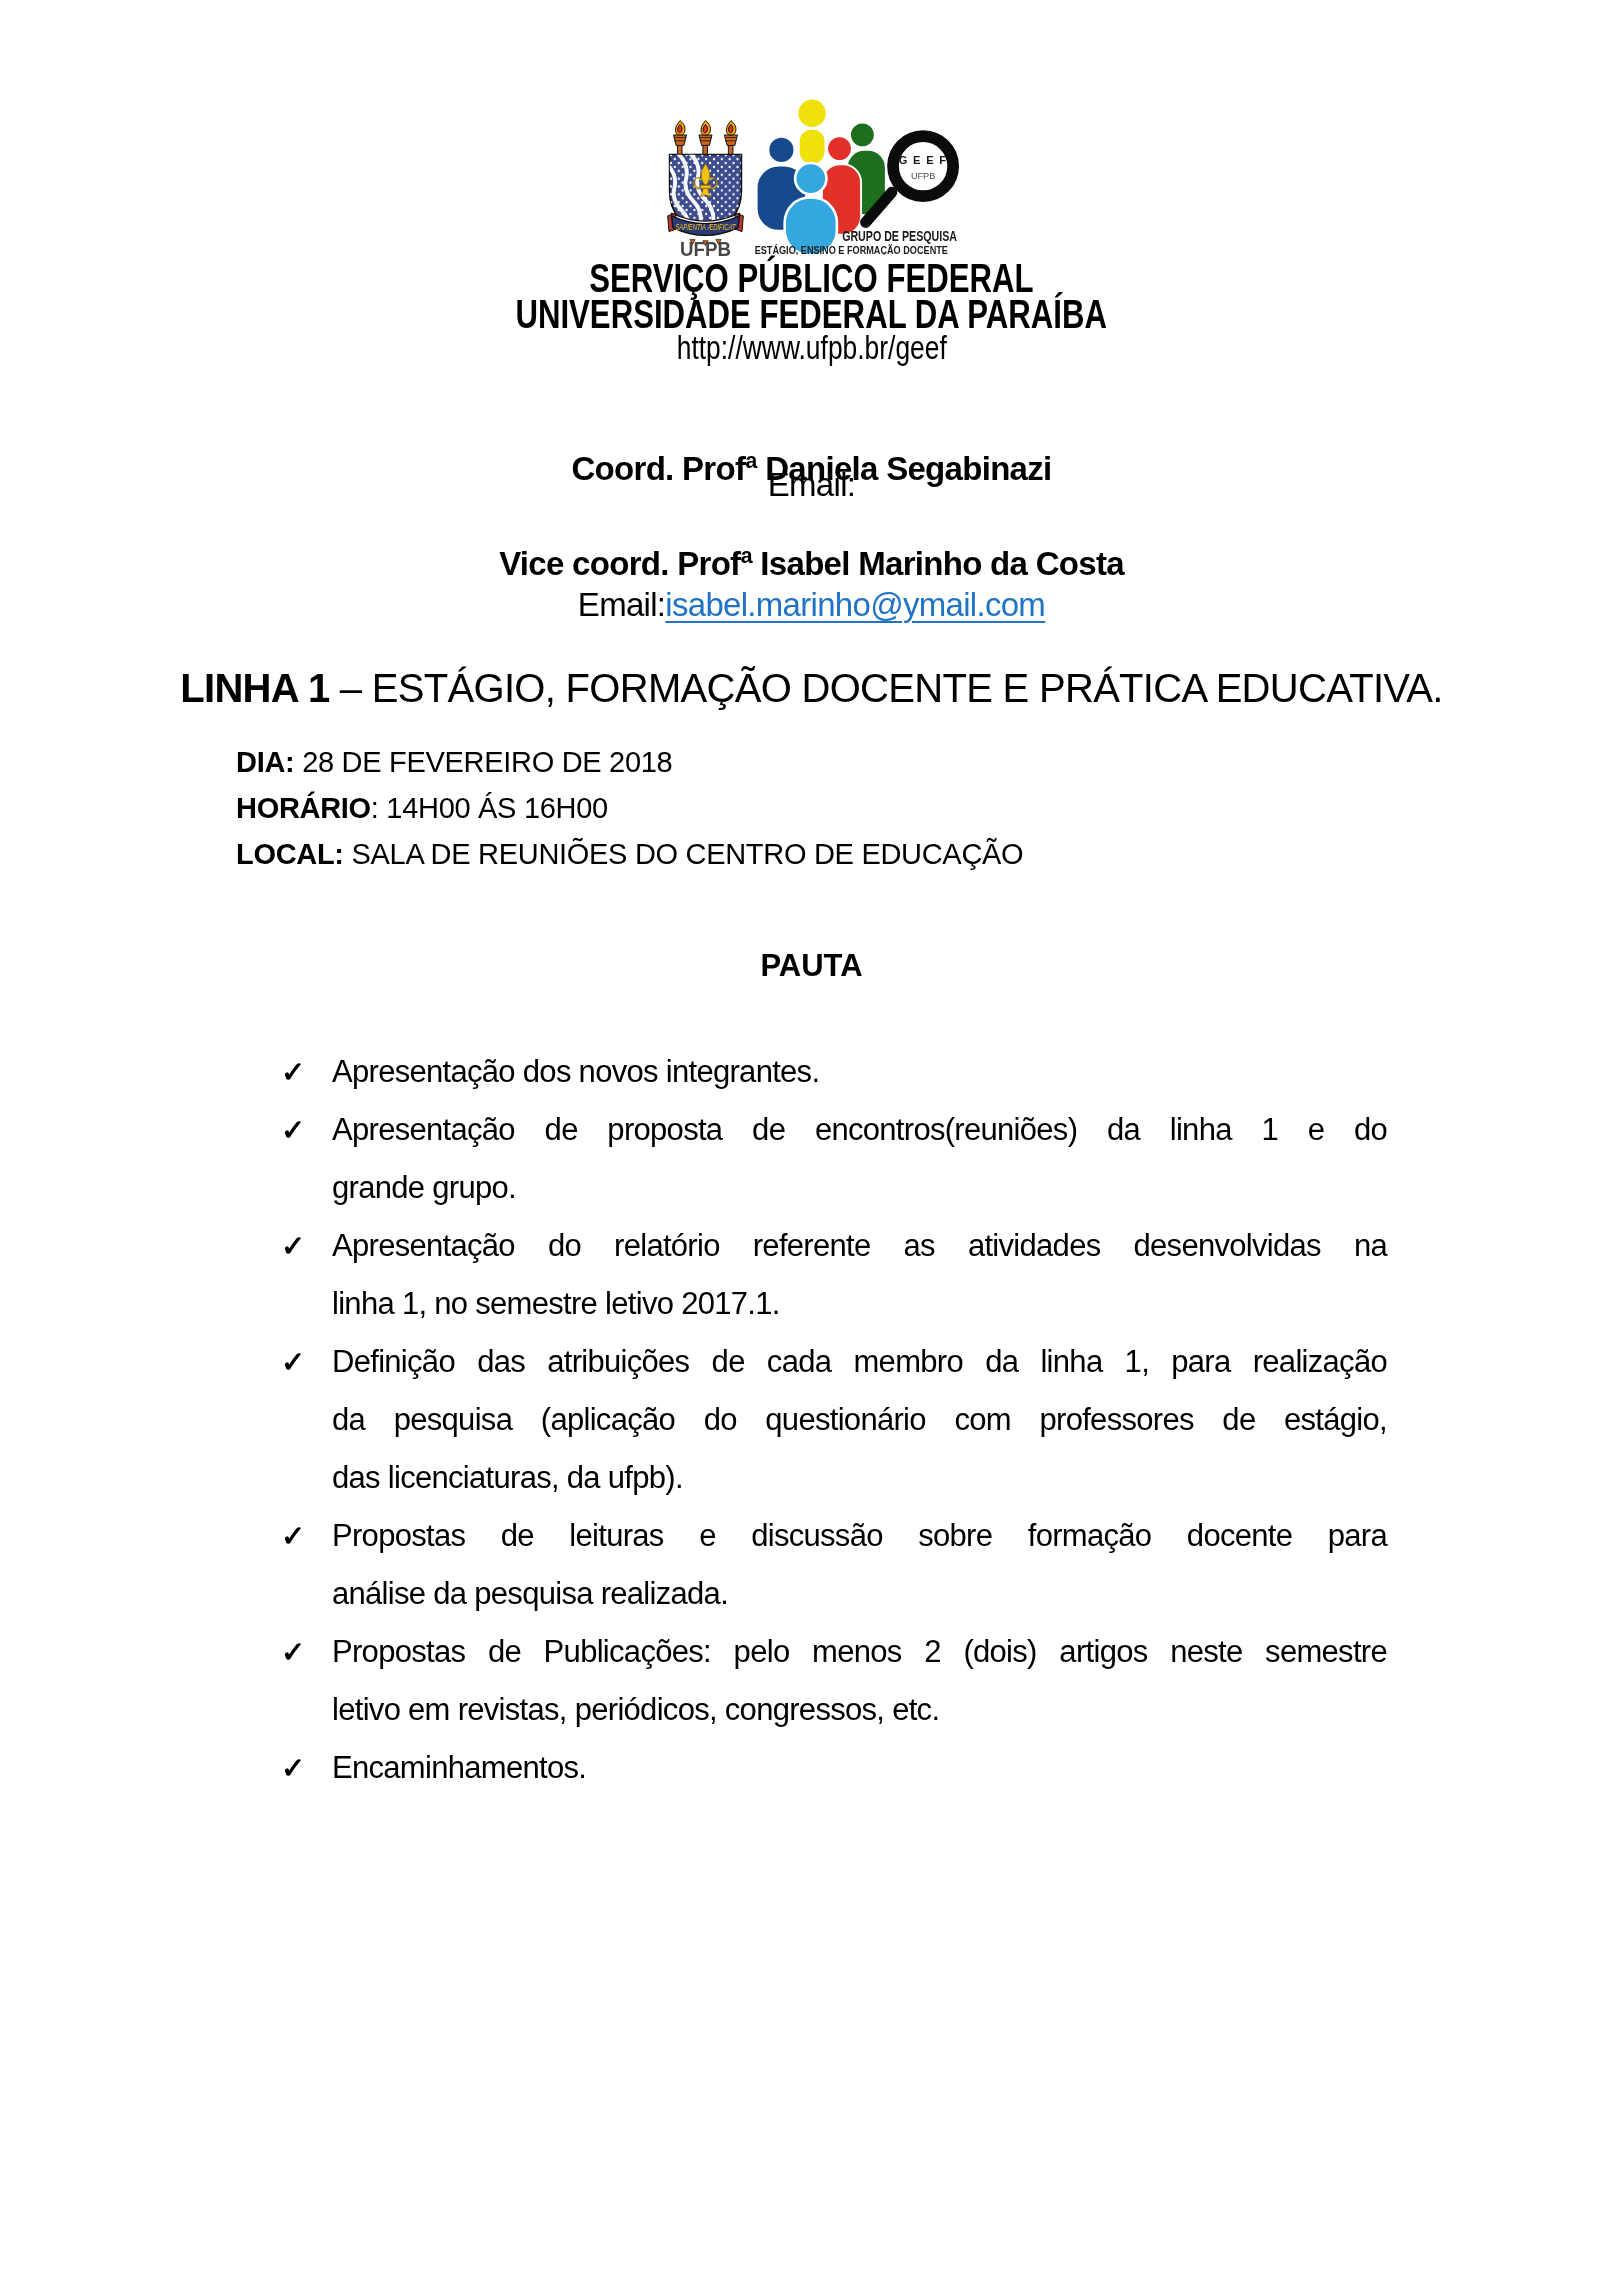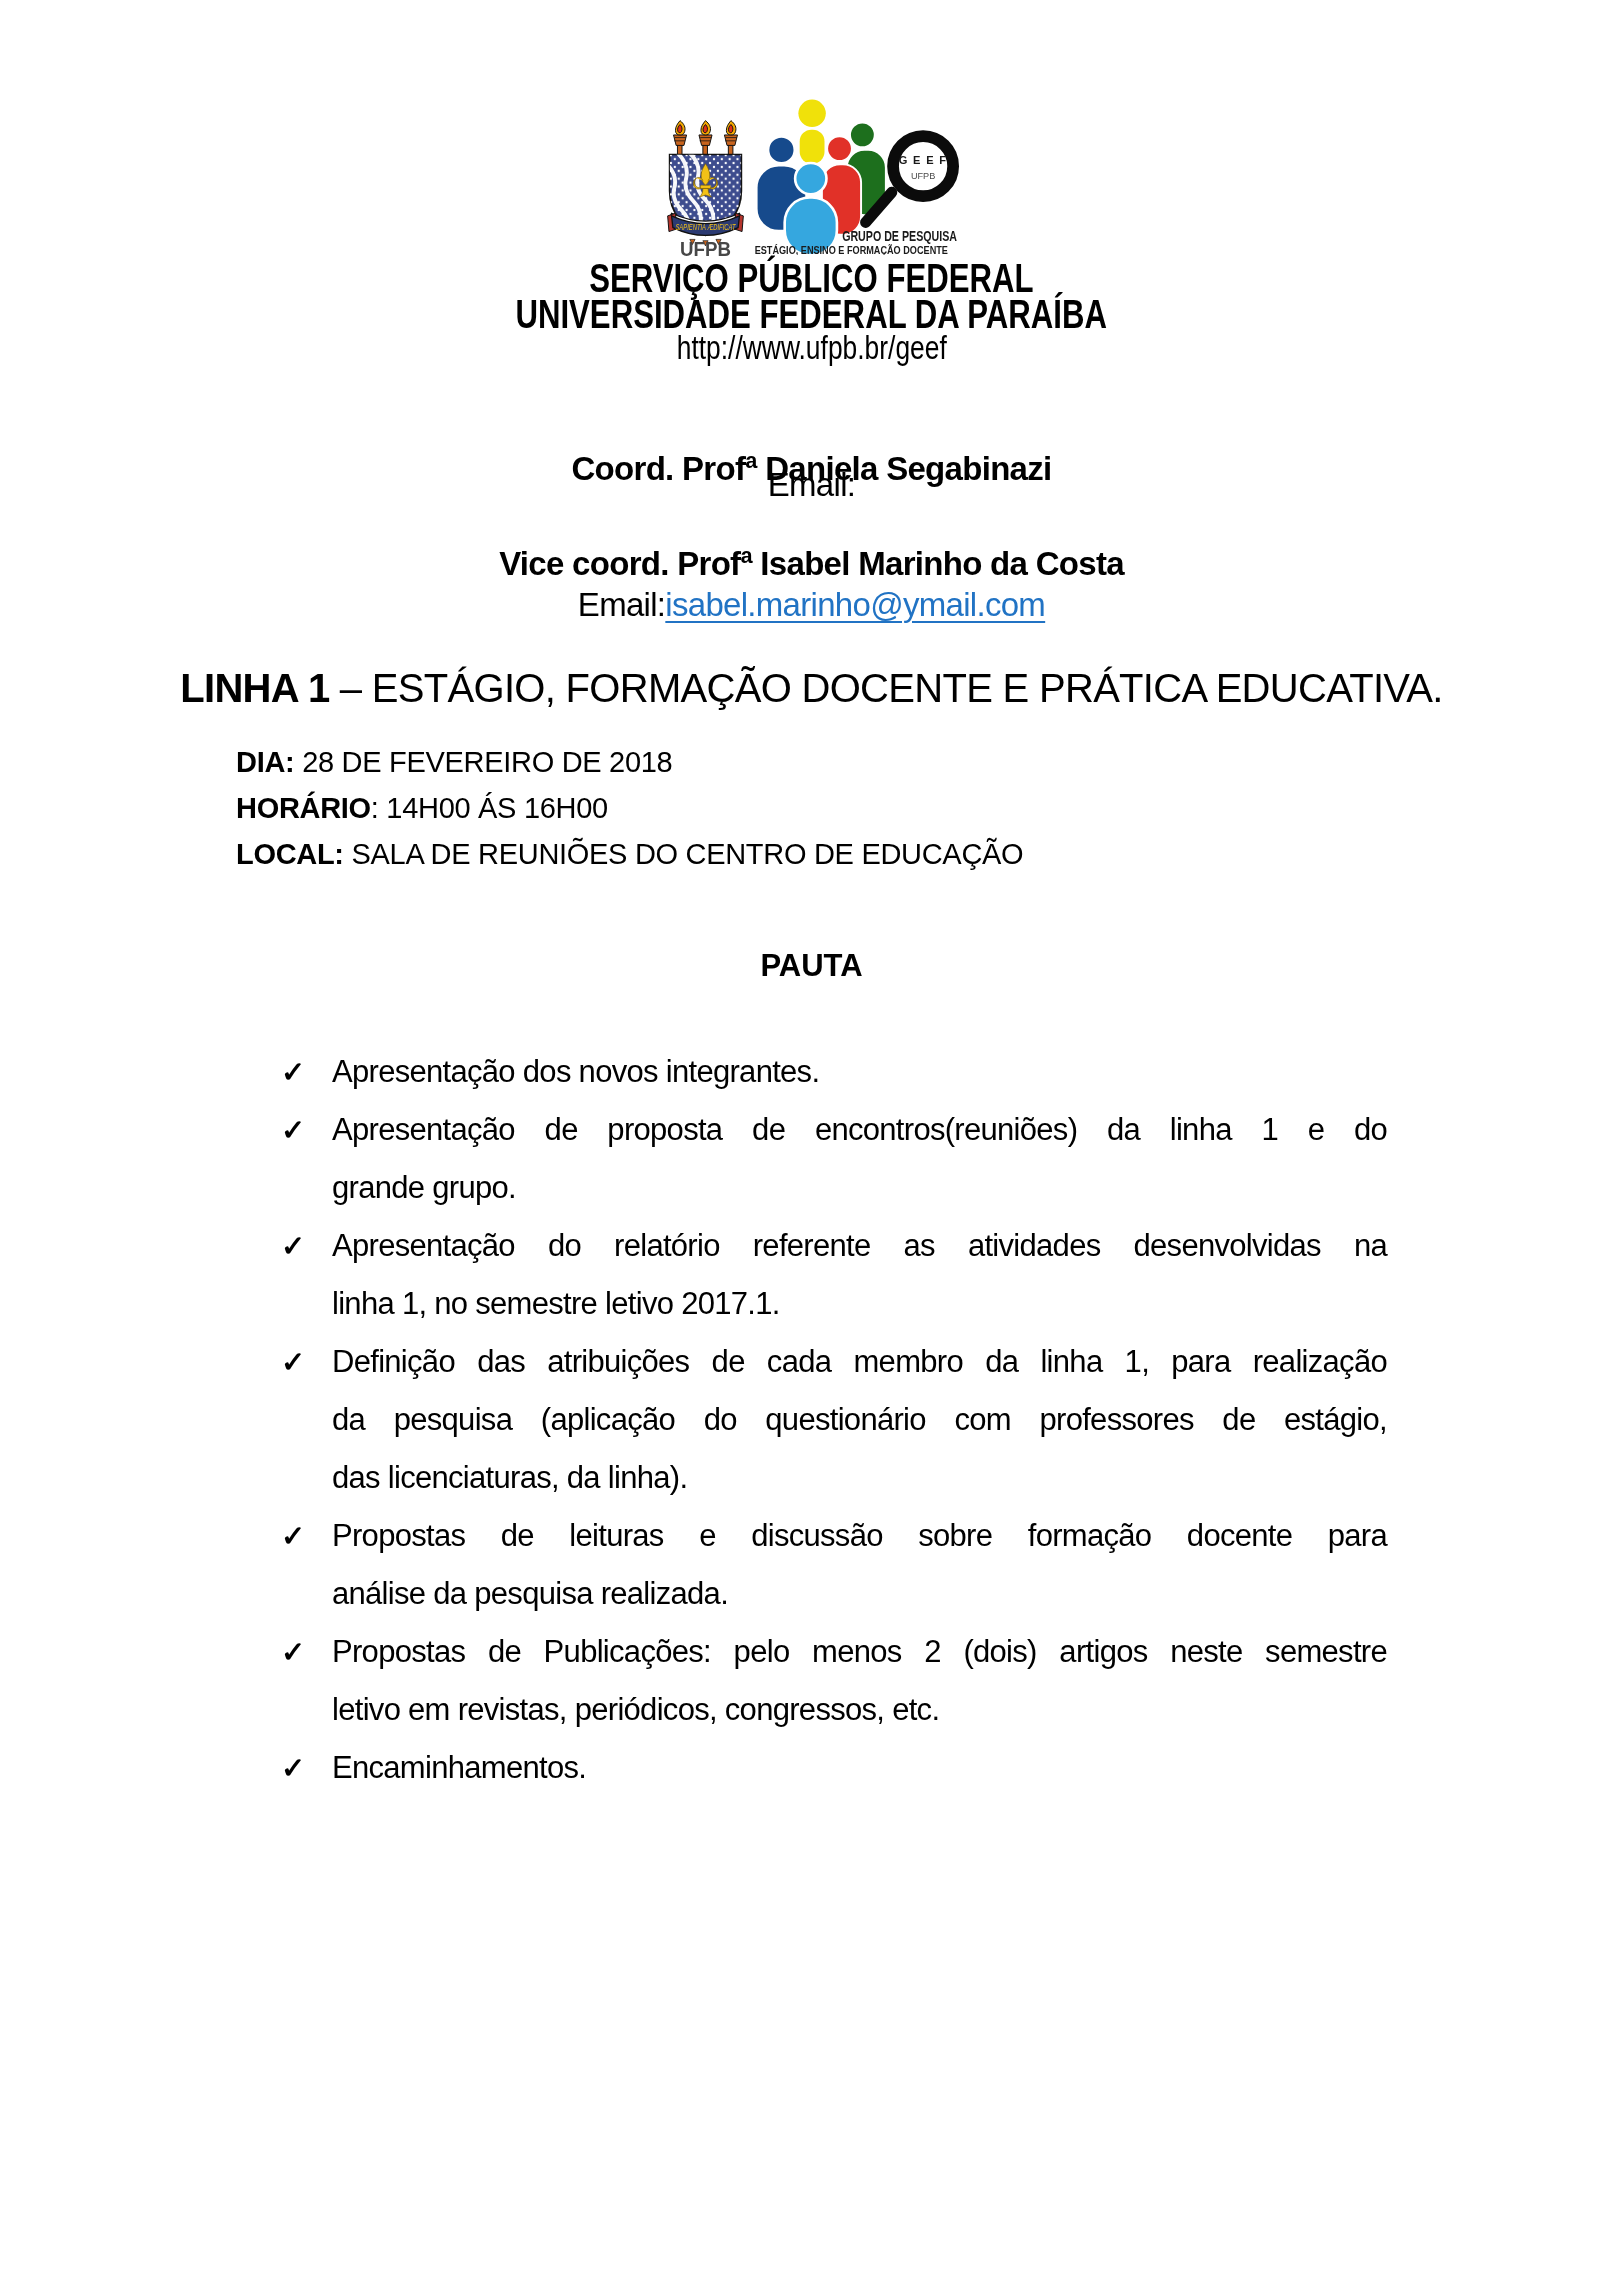--- a/index.html
+++ b/index.html
@@ -208,21 +208,21 @@
         <div>
           <div class="ln j">Apresentação do relatório referente as atividades desenvolvidas na</div>
           <div class="ln l">linha 1, no semestre letivo 2017.1.</div>
         </div>
       </div>
       <div class="item">
         <span class="tick">✓</span>
         <div>
           <div class="ln j">Definição das atribuições de cada membro da linha 1, para realização</div>
           <div class="ln j">da pesquisa (aplicação do questionário com professores de estágio,</div>
-          <div class="ln l">das licenciaturas, da linha).</div>
+          <div class="ln l">das licenciaturas, da ufpb).</div>
         </div>
       </div>
       <div class="item">
         <span class="tick">✓</span>
         <div>
           <div class="ln j">Propostas de leituras e discussão sobre formação docente para</div>
           <div class="ln l">análise da pesquisa realizada.</div>
         </div>
       </div>
       <div class="item">

